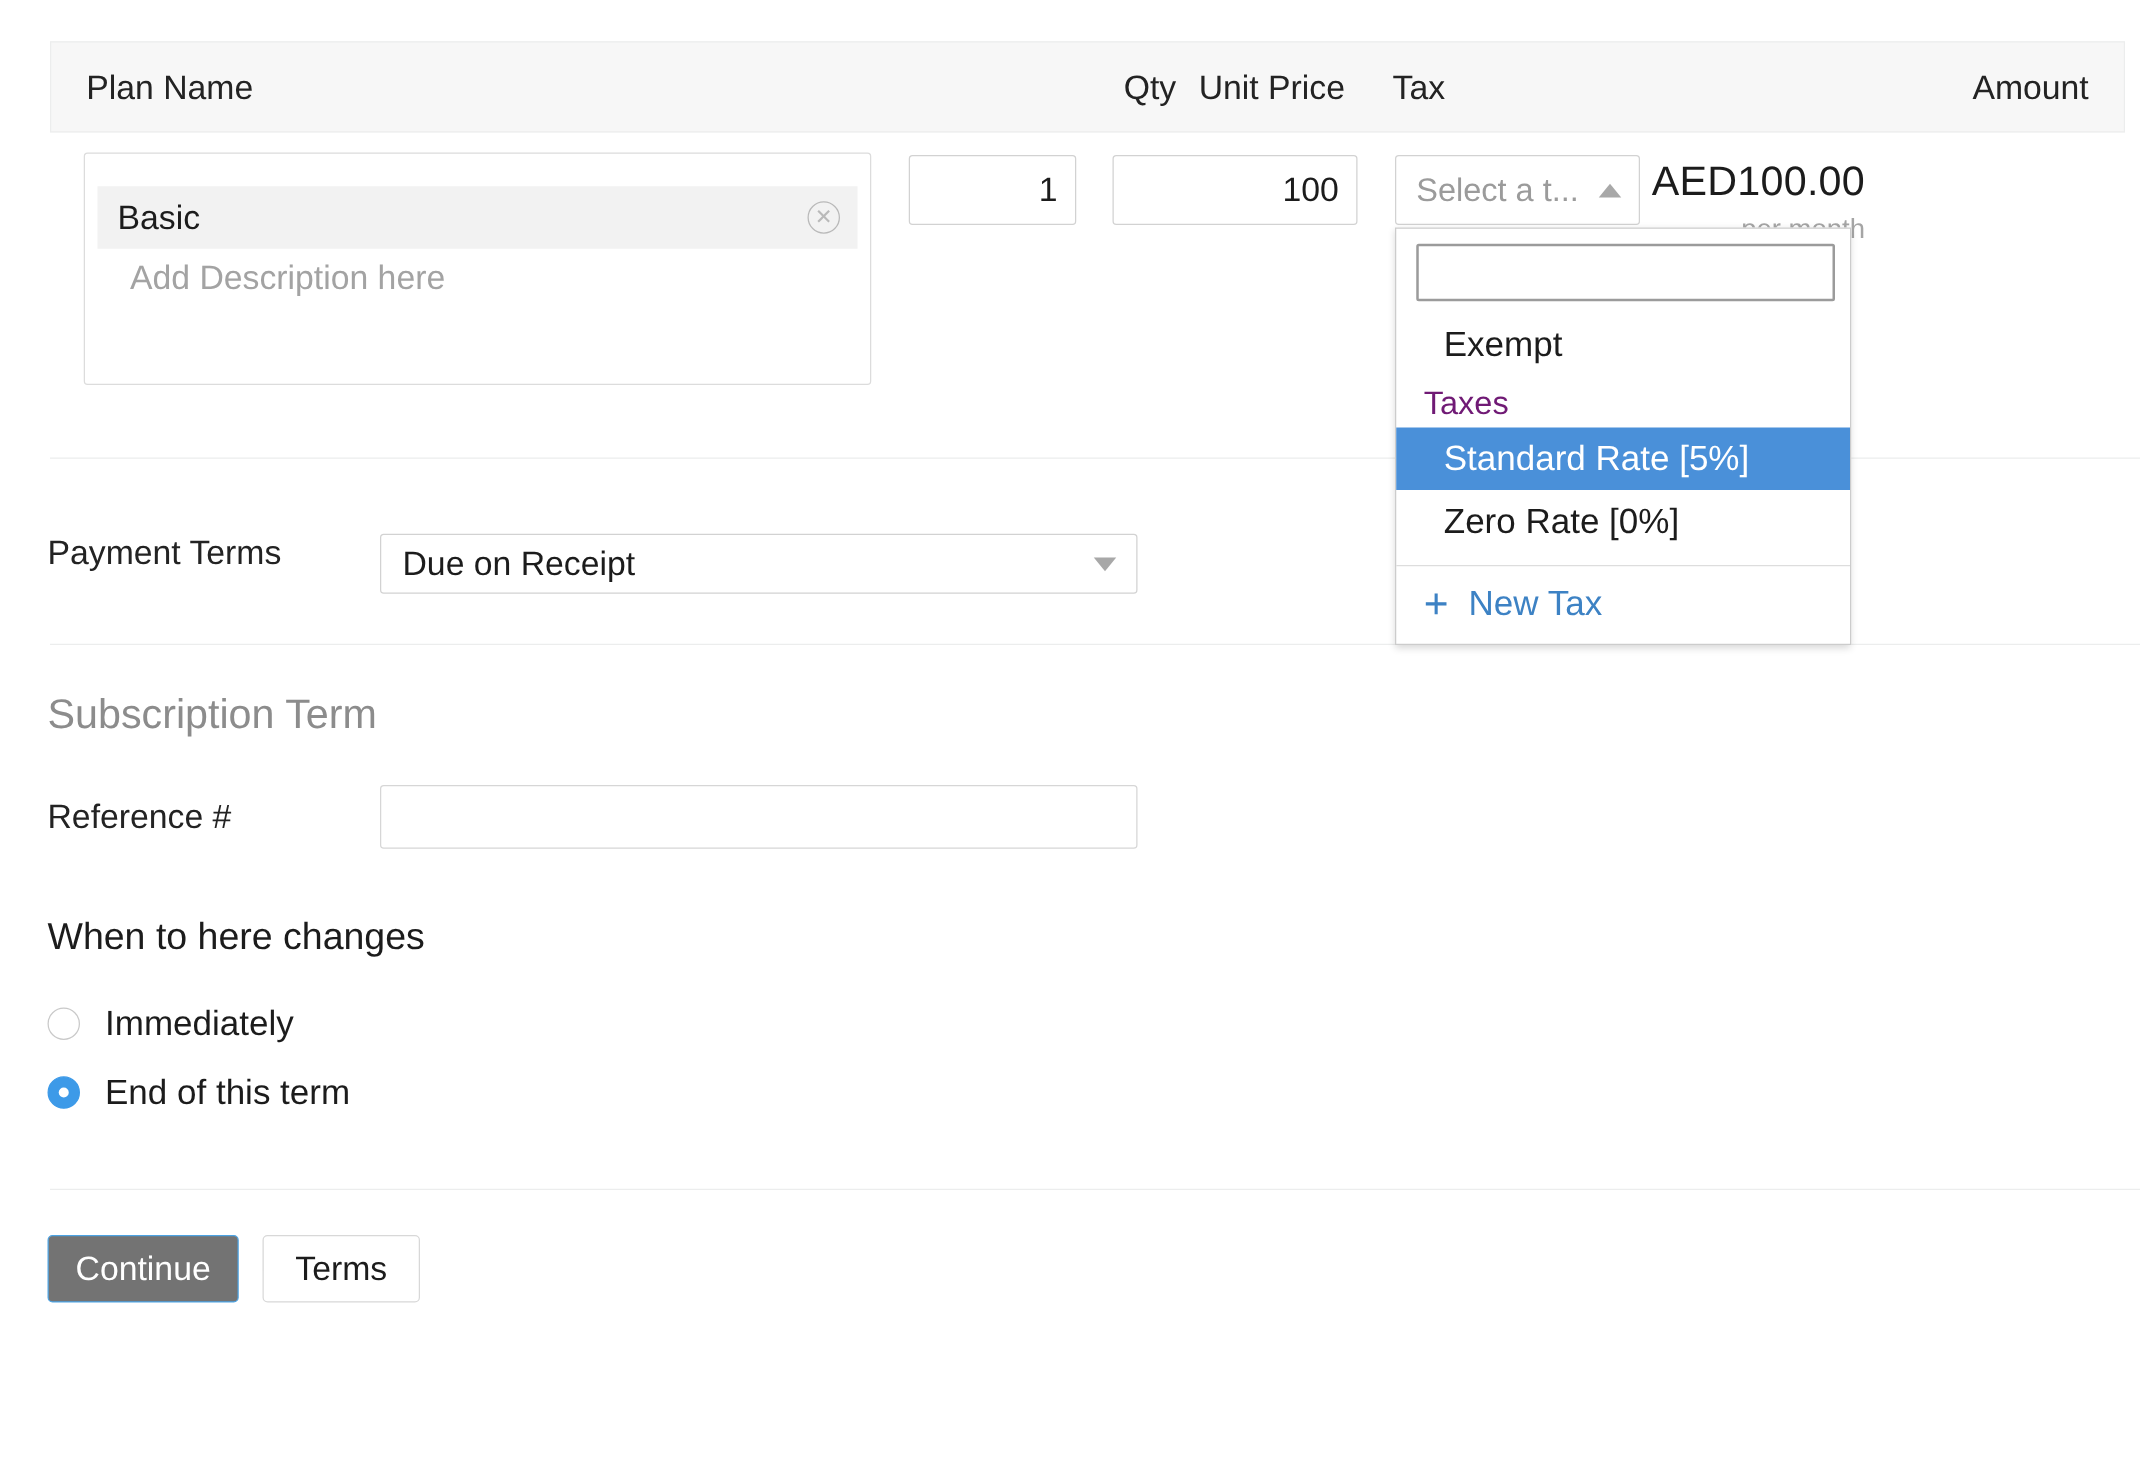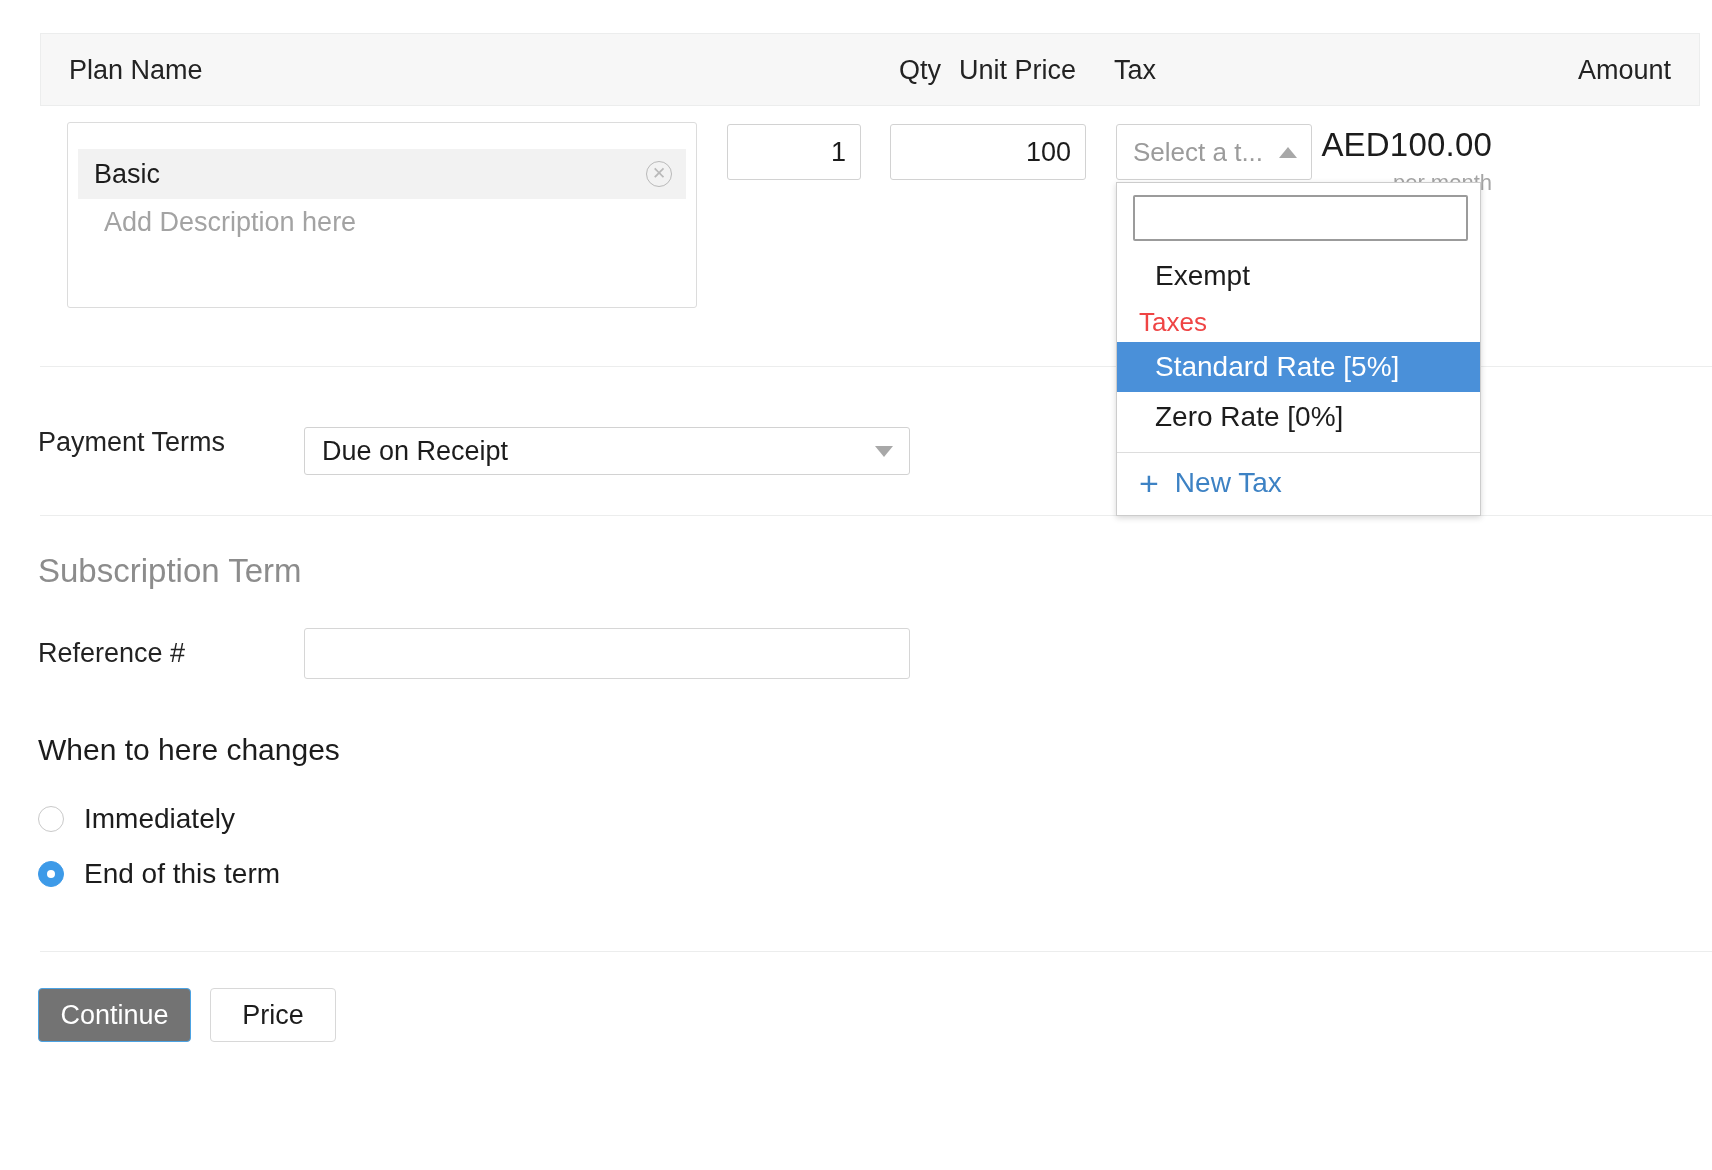--- a/index.html
+++ b/index.html
@@ -210,21 +210,21 @@
     padding: 9px 10px 9px 38px;
     cursor: pointer;
     white-space: nowrap;
   }
   .dd-item.highlight {
     background: #4a90d9;
     color: #ffffff;
   }
   .dd-group-label {
     font-size: 26px;
-    color: #ef4444;
+    color: #701a75;
     padding: 6px 10px 4px 22px;
   }
   .dd-sep {
     border-top: 1px solid #dddddd;
     margin-top: 10px;
   }
   .dd-new {
     display: flex;
     align-items: center;
     gap: 16px;
@@ -456,15 +456,15 @@
     <span class="radio-label">Immediately</span>
   </div>
   <div class="radio-row r2">
     <span class="radio checked"></span>
     <span class="radio-label">End of this term</span>
   </div>
 
   <div class="divider d3"></div>
 
   <div class="btn btn-primary">Continue</div>
-  <div class="btn btn-secondary">Price</div>
+  <div class="btn btn-secondary">Terms</div>
 
 </div>
 
 </body></html>

